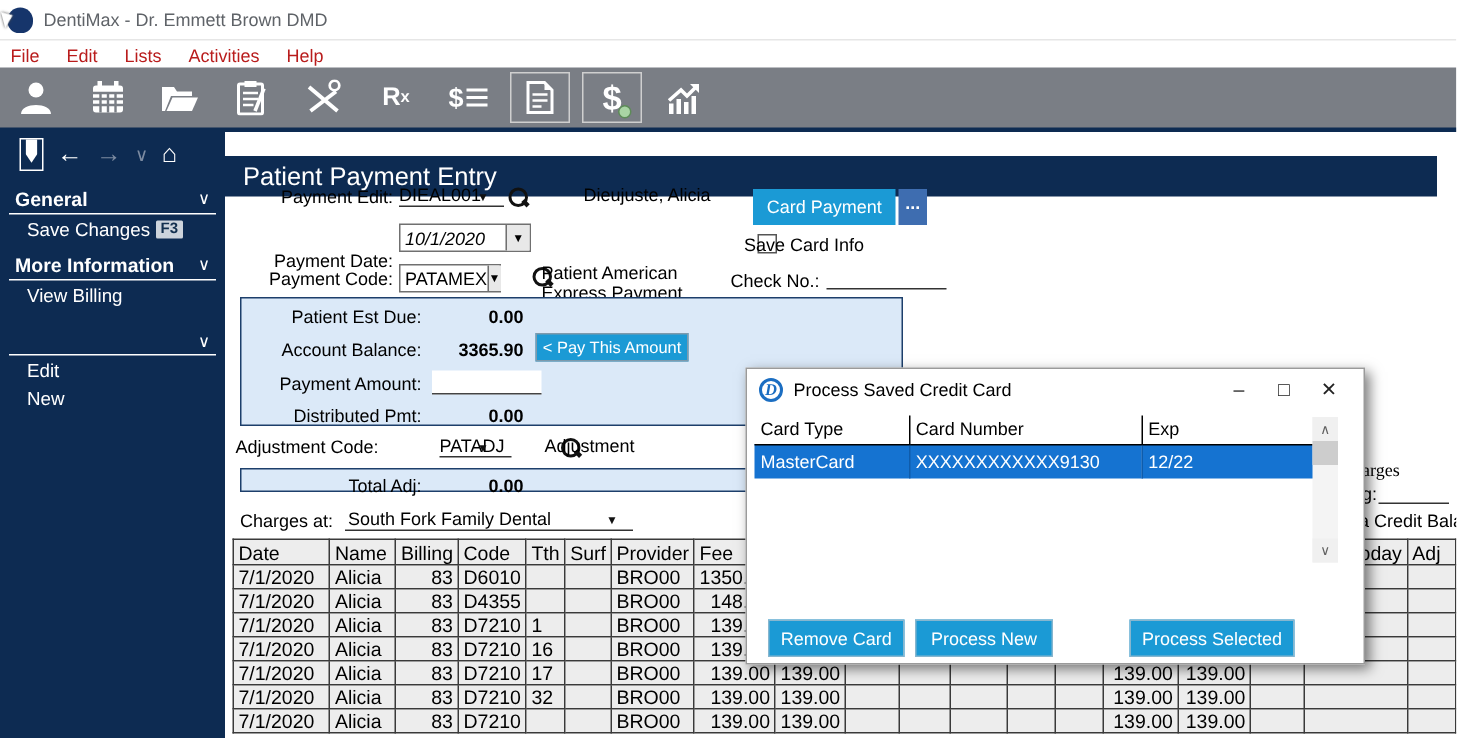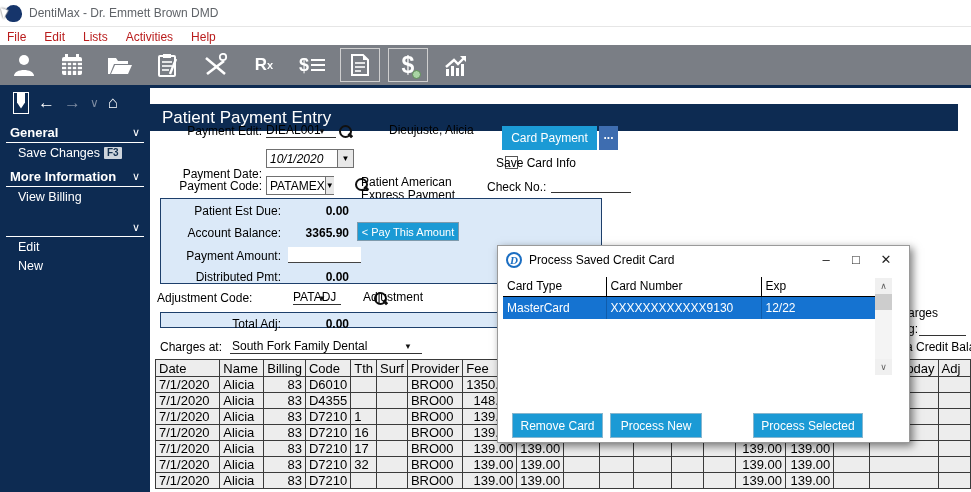--- a/index.html
+++ b/index.html
@@ -317,21 +317,21 @@
     <div class="abs val bold r" style="left:130px; top:4px; width:58px;">0.00</div>
   </div>
 
   
   <div class="abs lbl" style="left:160px; top:340px;">Charges at:</div>
   <div class="abs val" style="left:232px; top:339px;">South Fork Family Dental</div>
   <div class="abs uline" style="left:230px; top:353px; width:192px;"></div>
   <div class="abs dd-arrow" style="left:404px; top:342px;">▼</div>
 
   
-  <div class="frag" style="left:908px; top:306px;">arges</div>
+  <div class="frag" style="left:908px; top:306px;font-family:Liberation Serif, serif;">arges</div>
   <div class="frag" style="left:908px; top:322px;">g:</div>
   <div class="abs uline" style="left:919px; top:335px; width:47px;"></div>
   <div class="frag" style="left:906px; top:340px;">a Credit Bala</div>
 
   
   <table class="grid abs" style="left:155px; top:359px;">
       <colgroup>
         <col style="width: 67px;">
         <col style="width: 45px;">
         <col style="width: 32px;">

